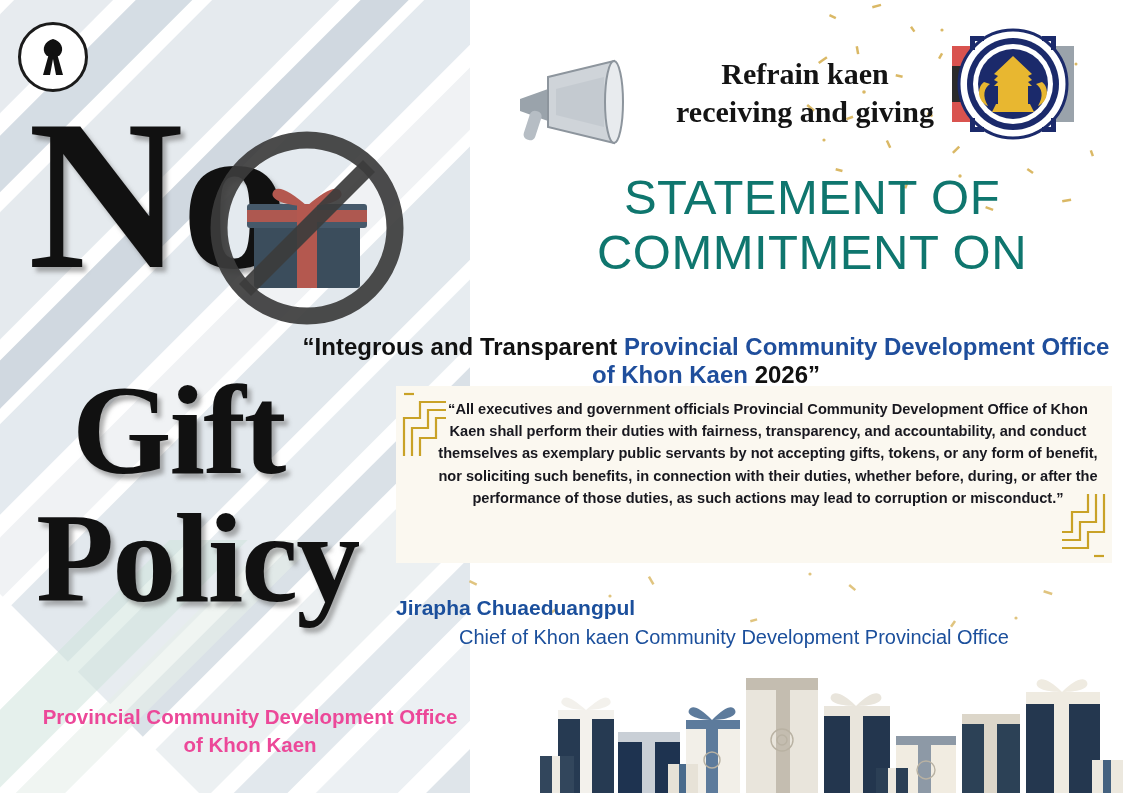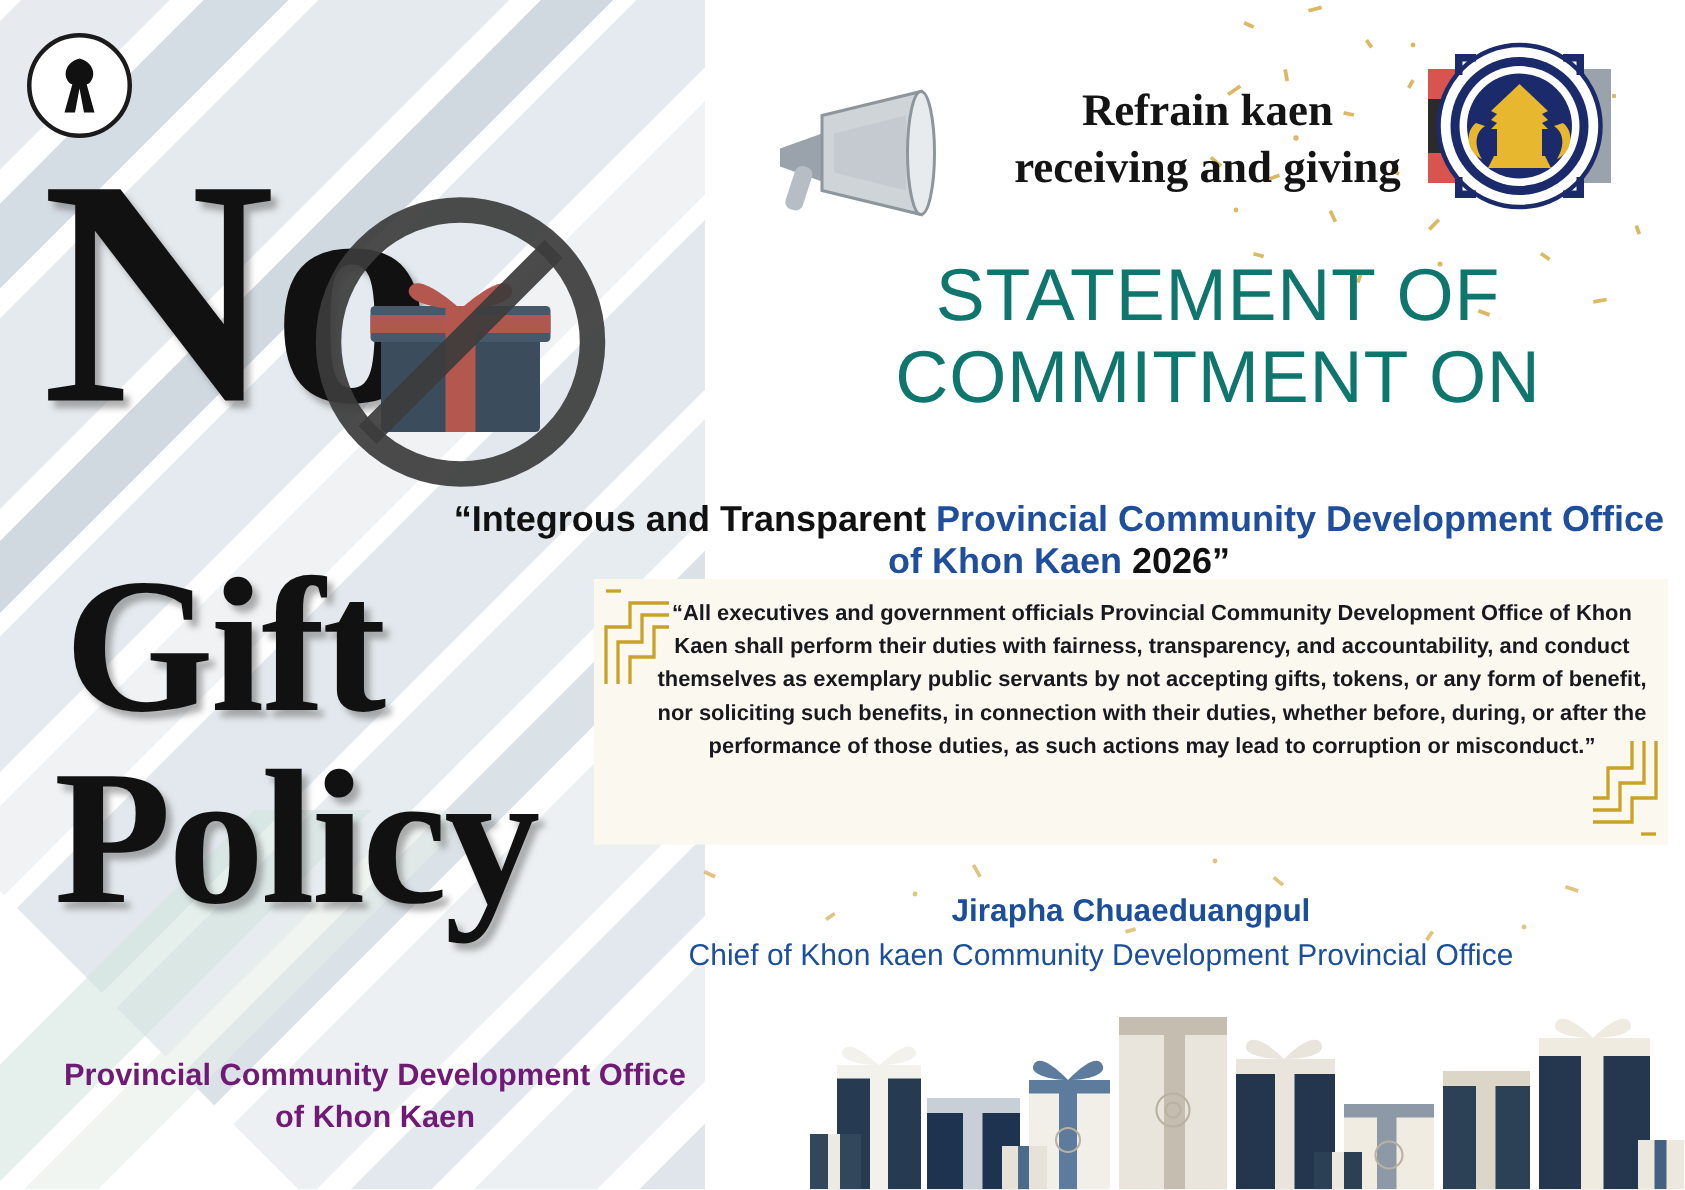--- a/index.html
+++ b/index.html
@@ -40,21 +40,21 @@
     position: absolute;
     font-family: "Liberation Serif", serif;
     font-weight: bold;
     color: #111111;
     text-shadow: 4px 5px 4px rgba(110,110,110,.55);
     letter-spacing: -2px;
     line-height: .92;
     white-space: nowrap;
   }
   #word-no     { left: 28px;  top: 96px;  font-size: 215px; }
-  #word-gift   { left: 43px;  top: 372px; font-size: 128px; }
+  #word-gift   { left: 72px;  top: 372px; font-size: 128px; }
   #word-policy { left: 36px;  top: 500px; font-size: 128px; }
 
   
   .nogift {
     position: absolute;
     left: 207px; top: 128px;
     width: 200px; height: 200px;
   }
 
   
@@ -112,21 +112,20 @@
     font-weight: bold;
     line-height: 1.52;
     color: #18181f;
   }
   .corner-deco { position: absolute; }
 
   #signer-name {
     position: absolute;
     left: 396px; top: 596px;
     width: 716px;
-    text-align: center;
     font-size: 21px;
     font-weight: bold;
     color: #1b4f9c;
   }
   #signer-title {
     position: absolute;
     left: 356px; top: 626px;
     width: 756px;
     text-align: center;
     font-size: 20px;
@@ -135,21 +134,21 @@
   }
 
   #org-footer {
     position: absolute;
     left: 10px; top: 703px;
     width: 480px;
     text-align: center;
     font-size: 20.5px;
     font-weight: bold;
     line-height: 1.35;
-    color: #701a75;
+    color: #ec4899;
   }
 
   
   #giftpile {
     position: absolute;
     left: 540px; top: 648px;
     width: 583px; height: 145px;
   }
 </style>
 </head>

